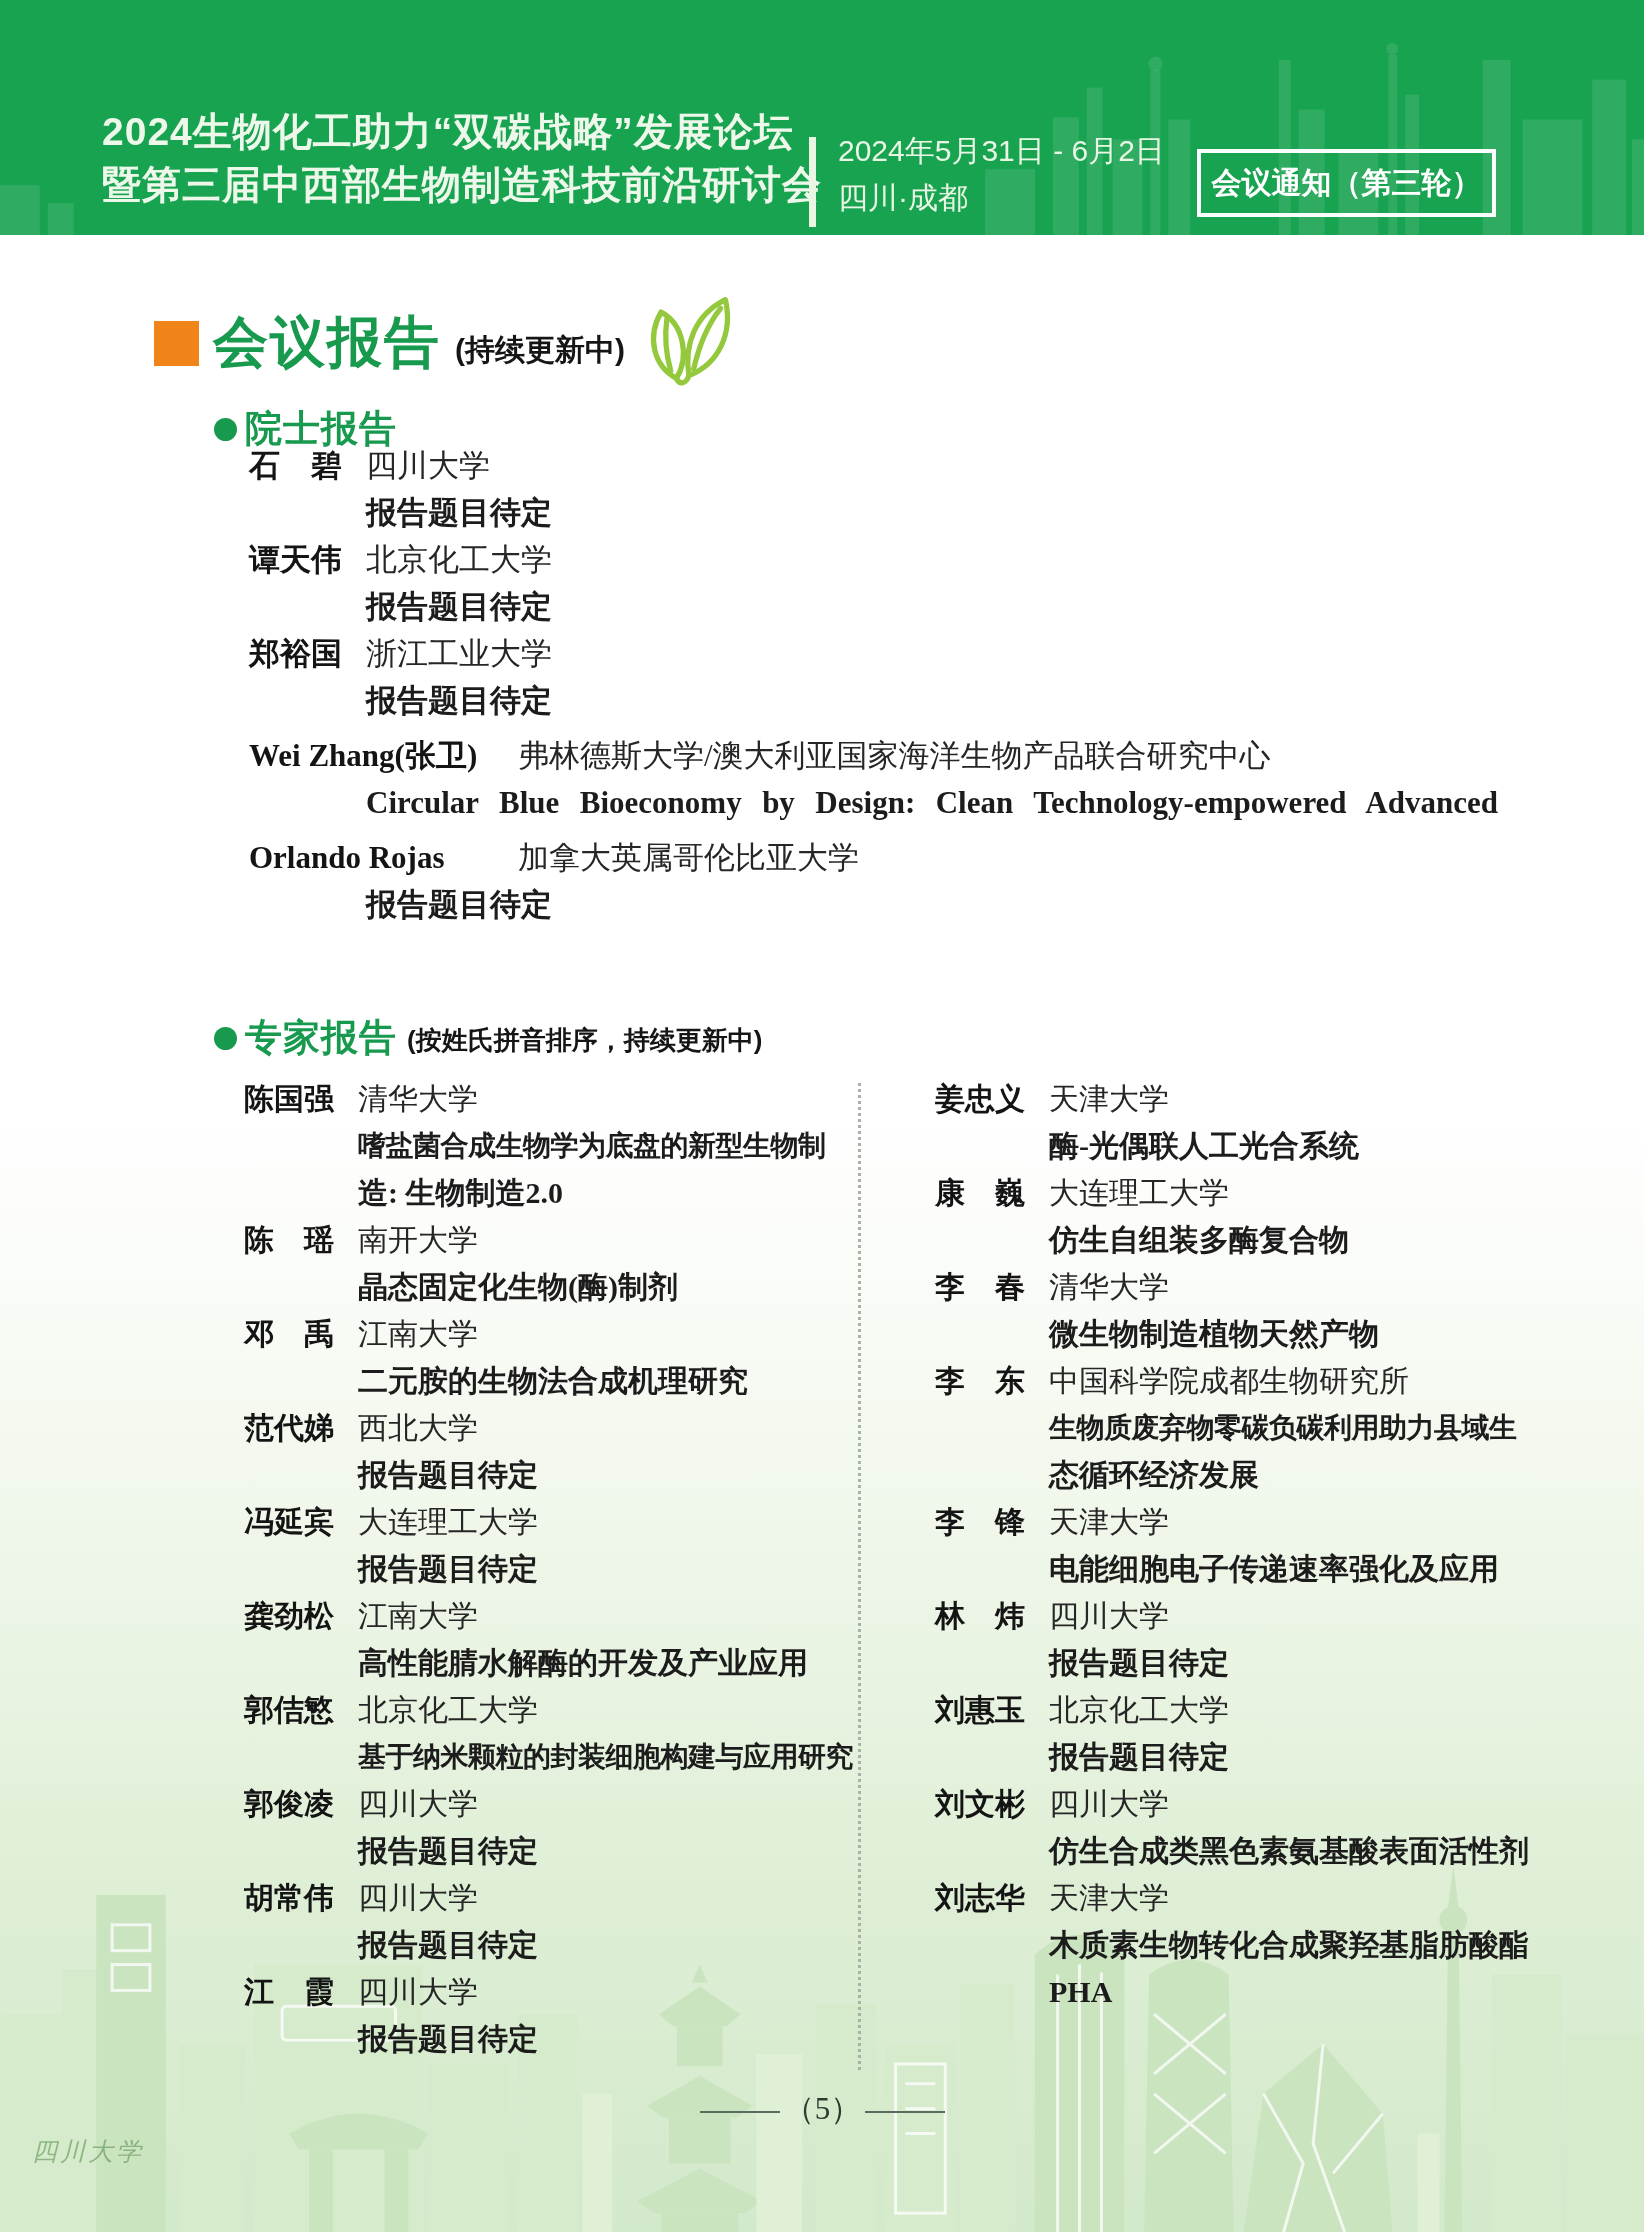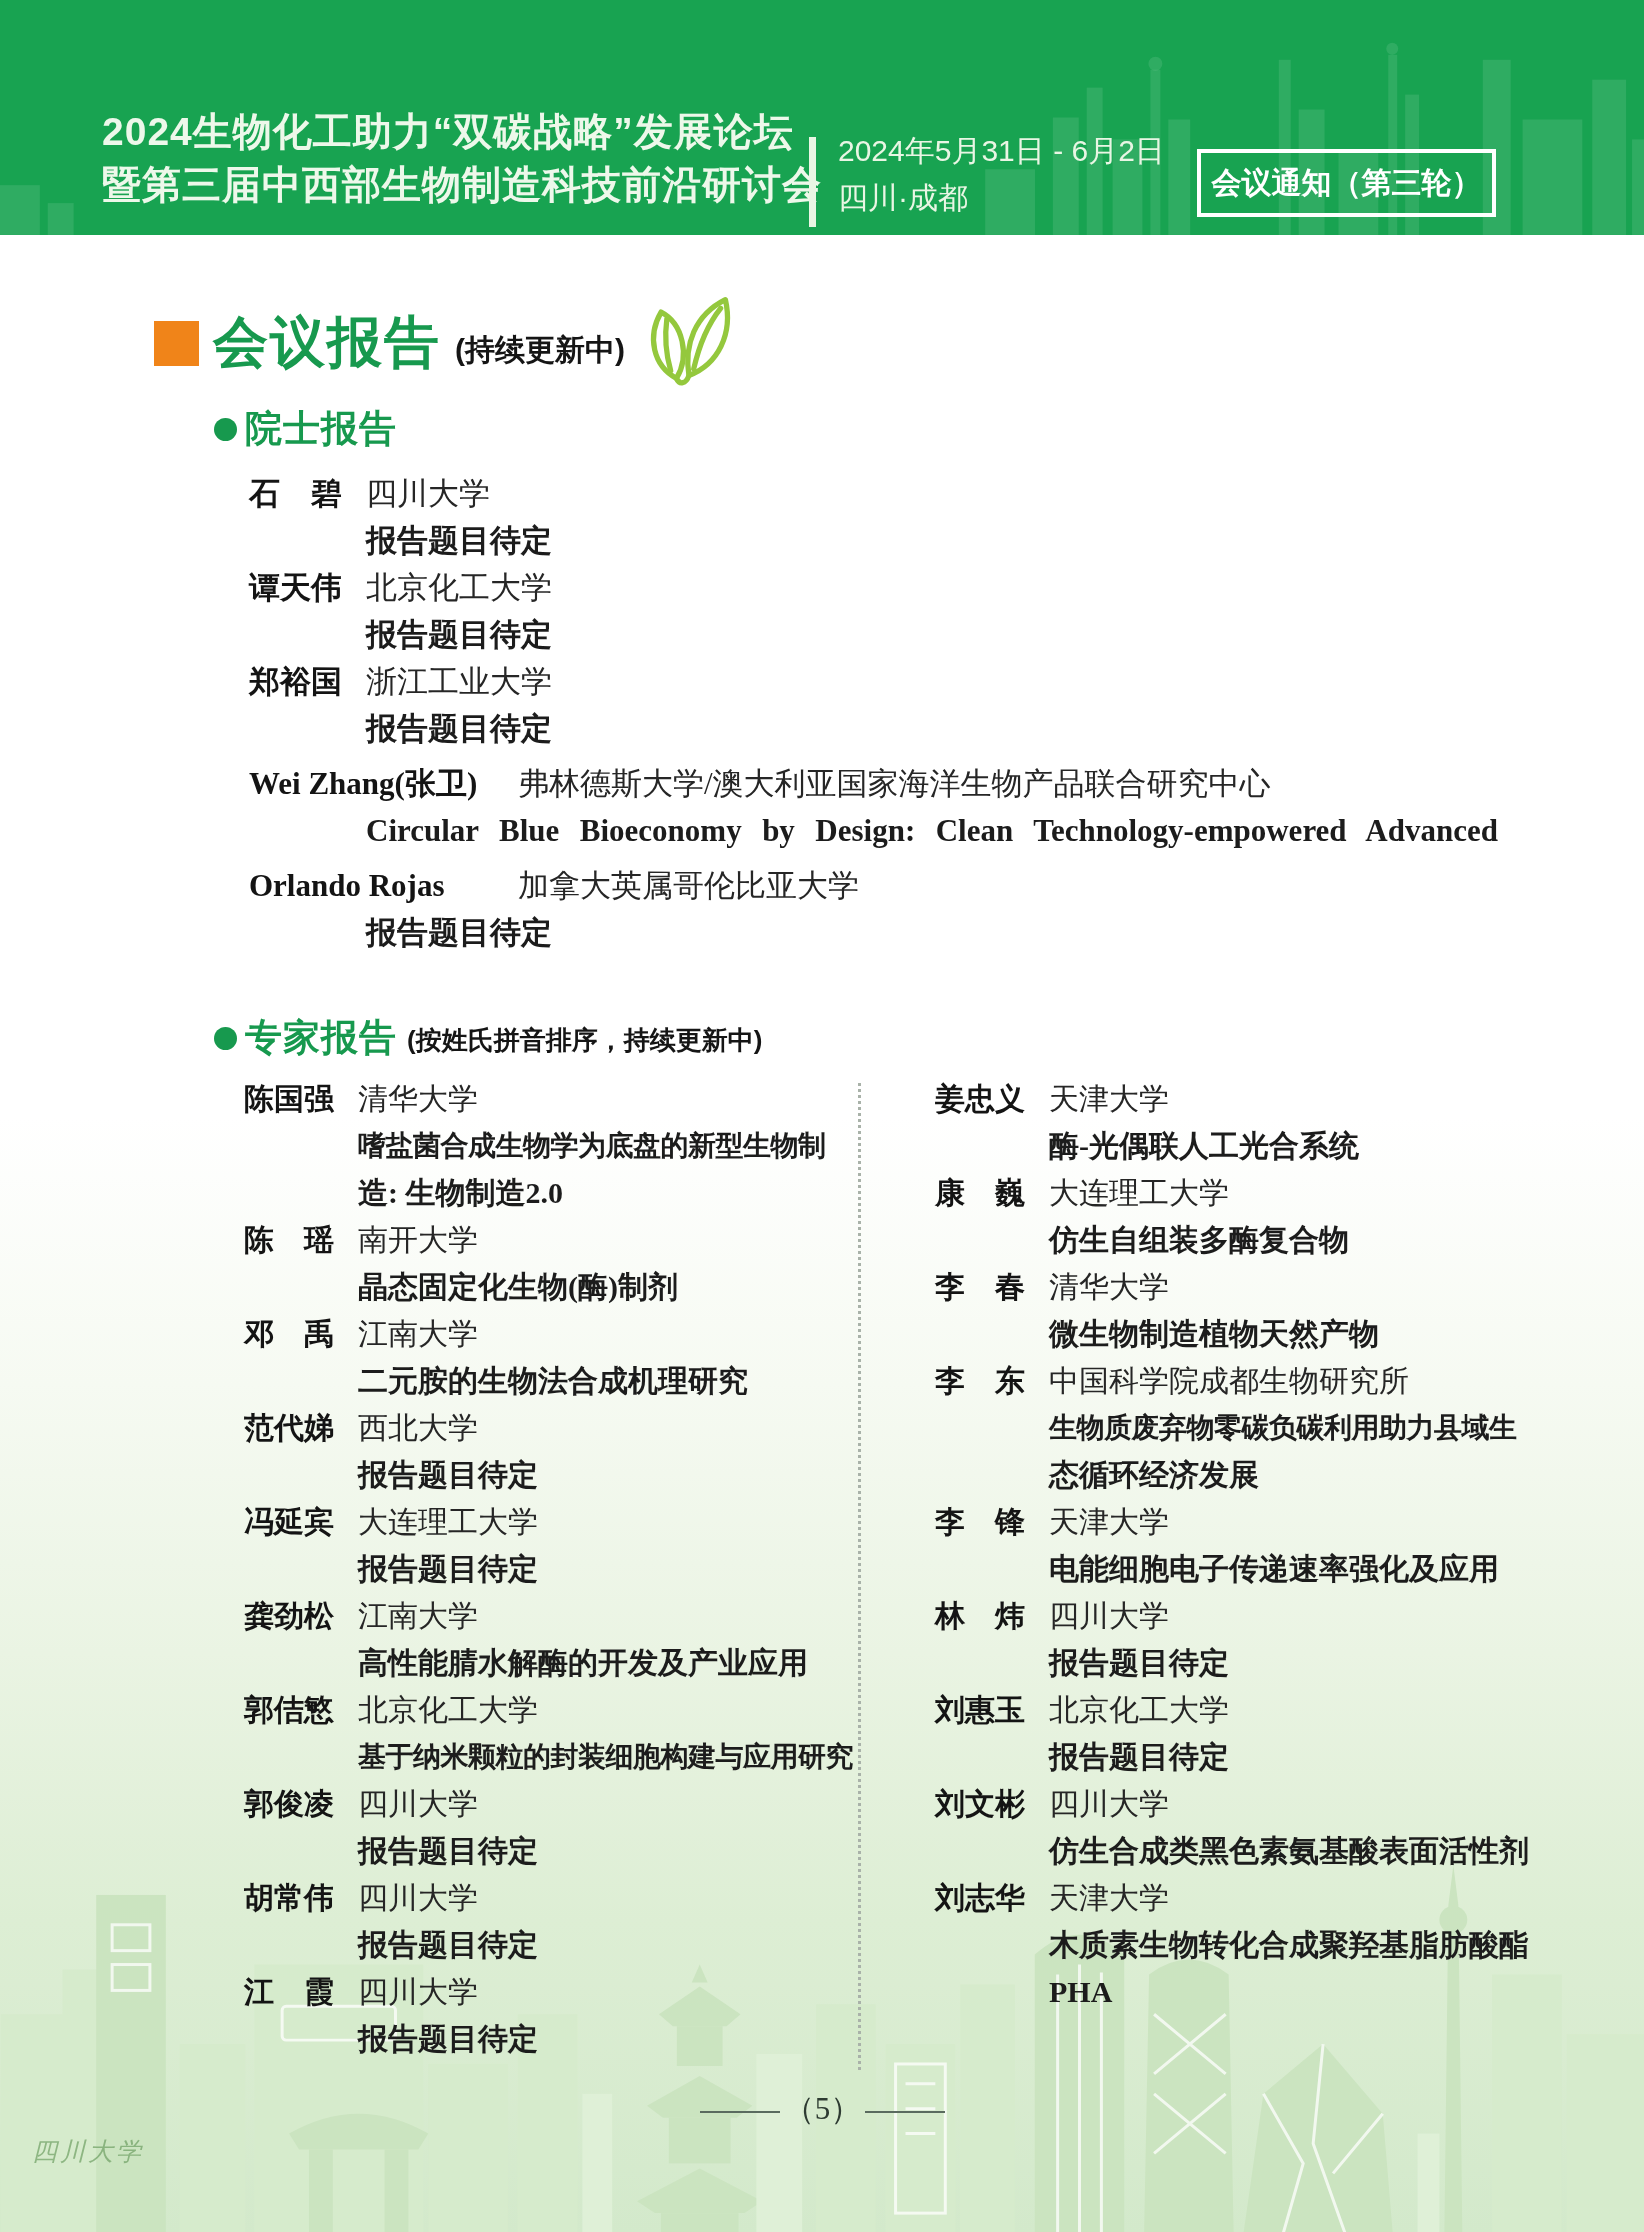--- a/index.html
+++ b/index.html
@@ -24,21 +24,21 @@
   .orange-sq{width:45px;height:45px;background:#F08419;margin-right:14px;}
   .sec-title{font-family:"Liberation Sans","DejaVu Sans",sans-serif;font-weight:900;font-size:55px;color:#17994E;letter-spacing:2px;}
   .sec-suffix{font-family:"Liberation Sans","DejaVu Sans",sans-serif;font-weight:600;font-size:30px;color:#151515;margin-left:14px;margin-top:14px;}
   .leaf{margin-left:14px;margin-top:-8px;}
   
   .sub-head{position:absolute;display:flex;align-items:center;z-index:2;font-family:"Liberation Sans","DejaVu Sans",sans-serif;}
   .sub-head .dot{width:23px;height:23px;border-radius:50%;background:#17994E;margin-right:8px;}
   .sub-head .txt{font-weight:800;font-size:37px;color:#17994E;letter-spacing:1px;}
   .sub-head .sfx{font-weight:600;font-size:26px;color:#151515;margin-left:10px;margin-top:5px;}
   
-  .ac-list{position:absolute;left:249px;top:470px;width:1284px;z-index:2;}
+  .ac-list{position:absolute;left:249px;top:442px;width:1284px;z-index:2;}
   .row{line-height:47px;font-size:31px;display:flex;}
   .trow{line-height:47px;font-size:31px;font-weight:700;margin-left:117px;}
   .name{font-weight:700;min-width:117px;white-space:pre;color:#141414;}
   .name.wide{min-width:269px;}
   .affil{color:#262626;white-space:nowrap;}
   .gap-top{margin-top:8px;}
   .justify{width:1132px;text-align:justify;text-align-last:justify;}
   .col{position:absolute;top:1075px;z-index:2;}
   .col.left{left:244px;width:622px;}
   .col.right{left:935px;width:622px;}

